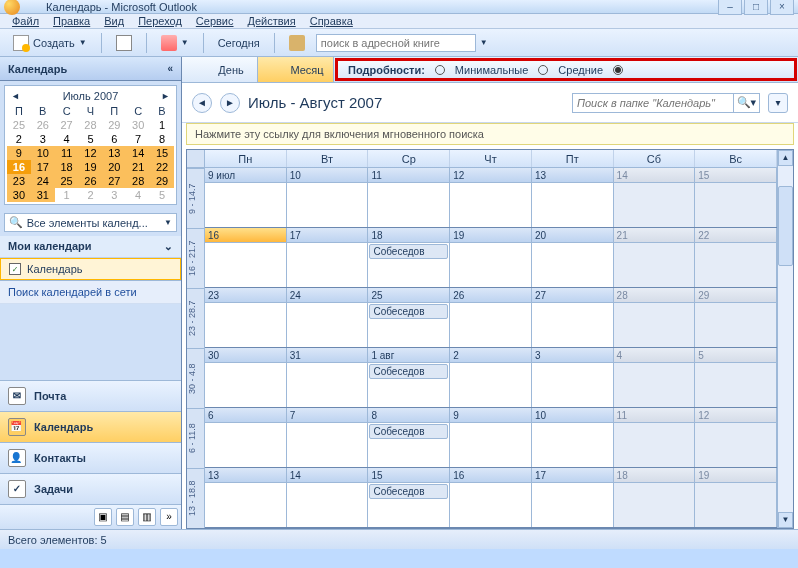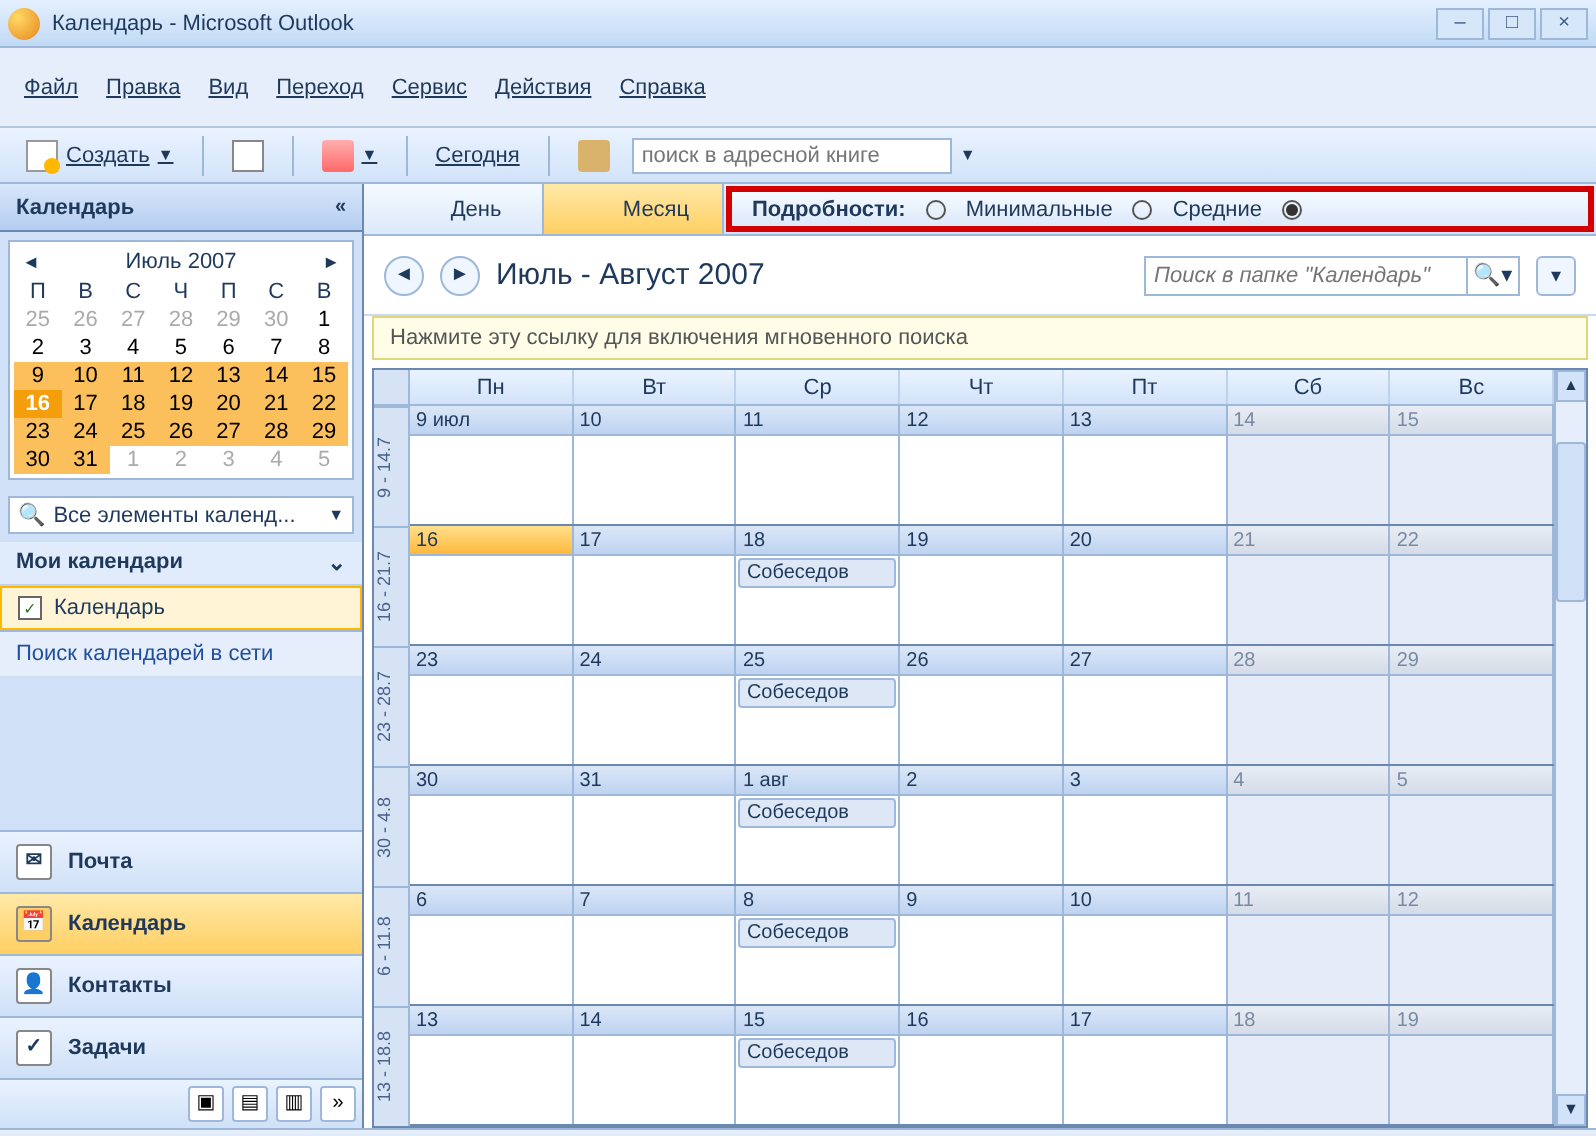--- a/index.html
+++ b/index.html
@@ -1,28 +1,28 @@
 <!DOCTYPE html>
 <html><head>
 <meta charset="utf-8">
 <style>
 * { box-sizing: border-box; margin: 0; padding: 0; font-family: Tahoma, Arial, sans-serif; font-size: 11px; }
 body { width: 798px; height: 568px; background: #bfdbff; overflow: hidden; }
-.titlebar { height: 24px; background: linear-gradient(#e4f0ff,#c2daf5); display: flex; align-items: center; padding: 0 4px; border-bottom: 1px solid #9db8d8; }
+.titlebar { height: 14px; background: linear-gradient(#e4f0ff,#c2daf5); display: flex; align-items: center; padding: 0 4px; border-bottom: 1px solid #9db8d8; gap: 20px; }
 .titlebar .app-icon { width: 16px; height: 16px; background: radial-gradient(circle at 30% 30%, #ffd966, #e8871e); border-radius: 50%; margin-right: 6px; }
 .titlebar .title { flex: 1; color: #1e395b; }
 .titlebar .winbtns { display: flex; gap: 2px; }
 .titlebar .winbtn { width: 24px; height: 16px; background: #d7e7fa; border: 1px solid #9db8d8; display: flex; align-items: center; justify-content: center; color: #3b5a82; font-size: 10px; }
-.menubar { height: 40px; background: #e6eefb; display: flex; align-items: center; padding: 0 6px; border-bottom: 1px solid #b3c7e1; gap: 2px; }
+.menubar { height: 15px; background: #e6eefb; display: flex; align-items: center; padding: 0 6px; border-bottom: 1px solid #b3c7e1; gap: 2px; }
 .menubar .menu { padding: 3px 6px; color: #1e395b; }
 .menubar .menu u { text-decoration: underline; }
 .menubar .spacer { flex: 1; }
 .menubar .help-input { width: 130px; height: 18px; border: 1px solid #9db8d8; background: #fff; color: #7a92b2; padding: 0 4px; font-style: italic; }
 .toolbar { height: 28px; background: linear-gradient(#eaf3ff,#d2e3f9); display: flex; align-items: center; padding: 0 6px; border-bottom: 1px solid #9db8d8; gap: 4px; }
-.toolbar .btn { display: flex; align-items: center; gap: 4px; padding: 2px 6px; border: 1px solid transparent; color: #1e395b; text-decoration: underline; }
+.toolbar .btn { display: flex; align-items: center; gap: 4px; padding: 2px 6px; border: 1px solid transparent; color: #1e395b; }
 .toolbar .sep { width: 1px; height: 20px; background: #9db8d8; margin: 0 3px; }
 .toolbar .addr-input { height: 18px; border: 1px solid #9db8d8; background: #fff; color: #666; padding: 0 4px; width: 160px; }
 .toolbar .dd { font-size: 8px; color: #1e395b; }
 .icon { width: 16px; height: 16px; display: inline-block; }
 .icon.print { background: #fff; border: 1px solid #888; }
 .icon.cat { background: linear-gradient(#ffafaf,#ff6969); border-radius: 2px; }
 .icon.book { background: #d9b36b; border-radius: 2px; }
 .icon.new { background: #fff; border: 1px solid #999; position: relative; }
 .icon.new::after { content: ""; position: absolute; right: -2px; bottom: -2px; width: 8px; height: 8px; background: #ffb700; border-radius: 50%; }
 .main { display: flex; height: 472px; }
@@ -48,21 +48,21 @@
 .side-item .chk { width: 12px; height: 12px; border: 1px solid #666; background: #fff; display: flex; align-items: center; justify-content: center; font-size: 8px; color: #2a7a2a; }
 .side-link { padding: 5px 8px; color: #1f4e9c; background: #e6eefb; border-bottom: 1px solid #d0def2; }
 .nav-pane { margin-top: auto; }
 .nav-btn { display: flex; align-items: center; gap: 8px; padding: 6px 8px; background: linear-gradient(#eaf3ff,#cfe0f7); border-top: 1px solid #9db8d8; font-weight: bold; color: #1e395b; }
 .nav-btn.sel { background: linear-gradient(#ffe9a8,#ffcf63); }
 .nav-btn .nicon { width: 18px; height: 18px; border: 1px solid #888; background: #fff; border-radius: 2px; font-size: 10px; text-align: center; line-height: 16px; }
 .nav-strip { display: flex; background: linear-gradient(#eaf3ff,#cfe0f7); border-top: 1px solid #9db8d8; padding: 3px; gap: 4px; justify-content: flex-end; }
 .nav-strip .s { width: 18px; height: 18px; border: 1px solid #9db8d8; background: #fff; border-radius: 2px; font-size: 10px; text-align: center; line-height: 16px; }
 .content { flex: 1; background: #fff; display: flex; flex-direction: column; position: relative; }
 .view-row { height: 26px; background: linear-gradient(#e6eefb,#cfe0f7); border-bottom: 1px solid #9db8d8; display: flex; align-items: stretch; position: relative; }
-.view-tab { width: 90px; border-right: 1px solid #9db8d8; display: flex; align-items: center; justify-content: center; color: #1e395b; background: linear-gradient(#f5faff,#dce9fa); padding-left: 23px; }
+.view-tab { width: 76px; border-right: 1px solid #9db8d8; display: flex; align-items: center; justify-content: center; color: #1e395b; background: linear-gradient(#f5faff,#dce9fa); padding-left: 23px; }
 .view-tab.sel { background: linear-gradient(#ffe9a8,#ffcf63); font-weight: normal; }
 .detail-box { flex: 1; border: 3px solid #d40000; margin: 1px; display: flex; align-items: center; padding: 0 10px; gap: 10px; color: #1e395b; background: linear-gradient(#f5faff,#dce9fa); }
 .detail-box .lbl { font-weight: bold; }
 .detail-box .radio { width: 10px; height: 10px; border: 1px solid #555; border-radius: 50%; display: inline-block; position: relative; }
 .detail-box .radio.on::after { content:""; position: absolute; inset: 1px; background: #333; border-radius: 50%; }
 .date-row { height: 40px; display: flex; align-items: center; padding: 0 10px; gap: 8px; border-bottom: 1px solid #c9d8ee; }
 .date-row .navc { width: 20px; height: 20px; border: 1px solid #9db8d8; border-radius: 50%; display: flex; align-items: center; justify-content: center; color: #1e395b; font-size: 10px; background: #f0f6ff; }
 .date-row h1 { font-size: 15px; font-weight: normal; color: #1e395b; }
 .date-row .srch { margin-left: auto; display: flex; align-items: center; border: 1px solid #9db8d8; height: 20px; background: #fff; }
 .date-row .srch input { border: none; outline: none; width: 160px; padding: 0 4px; color: #888; font-style: italic; }

